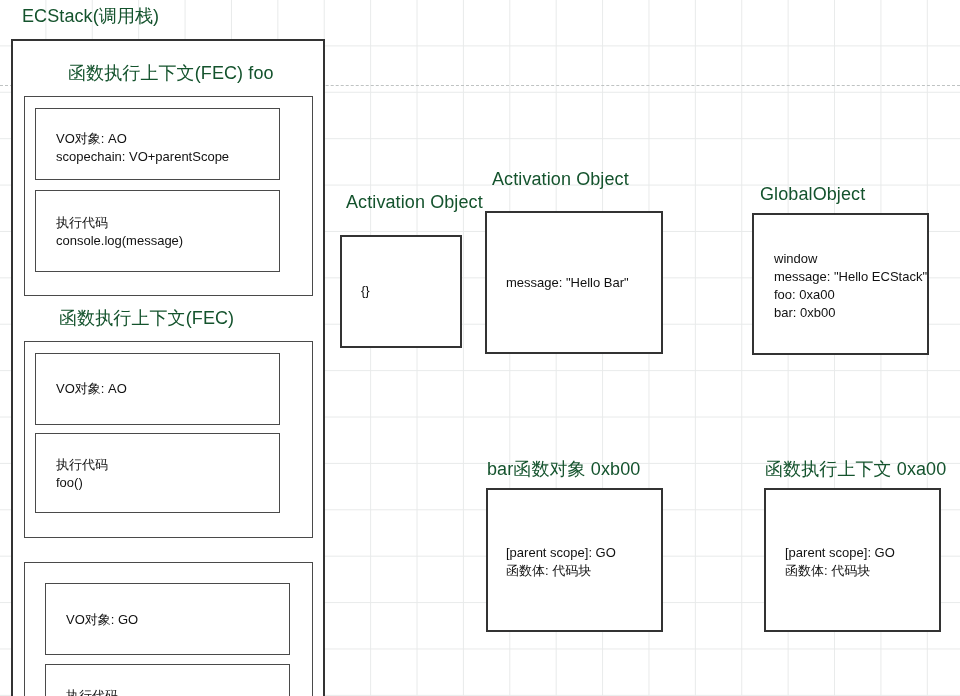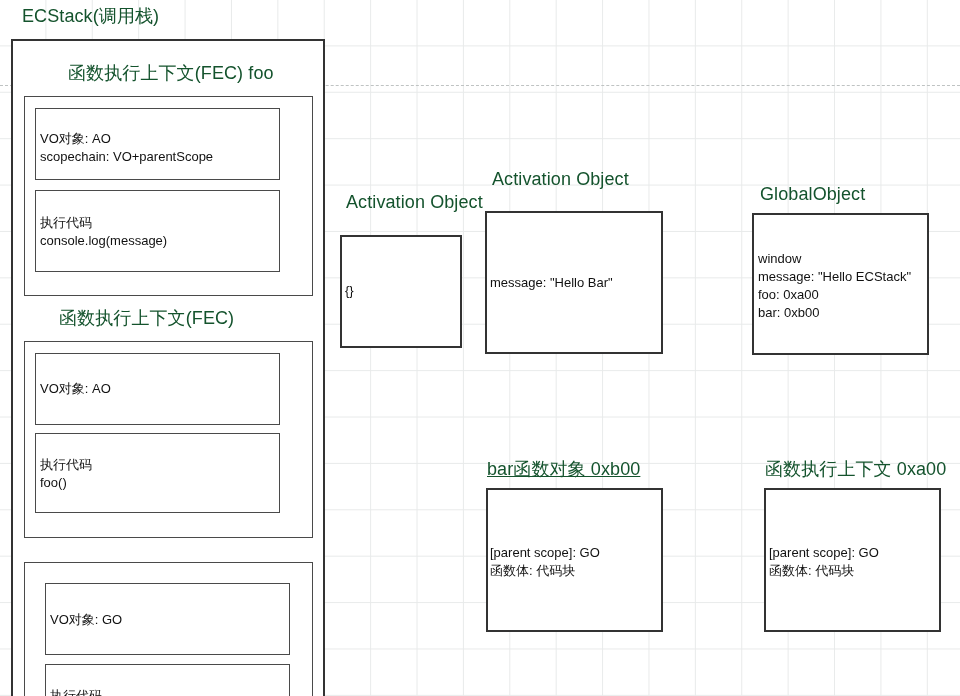--- a/index.html
+++ b/index.html
@@ -62,20 +62,21 @@
   .box.thin {
     border: 1px solid #4a4a4a;
   }
 
   .box-text {
     position: absolute;
     font-size: 13px;
     line-height: 18px;
     color: #111111;
     white-space: pre;
+    margin-left: 16px;
   }
 
   
   #ecstack-label   { left: 22px;  top: 8px; }
   #ecstack-frame   { left: 11px;  top: 39px;  width: 314px; height: 680px; }
 
   
   #fec1-label      { left: 24px;  top: 65px; padding-left: 44px; }
   #fec1-frame      { left: 24px;  top: 96px;  width: 289px; height: 200px; }
   #fec1-vo         { left: 35px;  top: 108px; width: 245px; height: 72px; }
@@ -100,21 +101,21 @@
 
   
   #ao1-label       { left: 346px; top: 194px; }
   #ao1-box         { left: 340px; top: 235px; width: 122px; height: 113px; }
   #ao1-text        { left: 345px; top: 282px; }
 
   #ao2-label       { left: 492px; top: 171px; }
   #ao2-box         { left: 485px; top: 211px; width: 178px; height: 143px; }
   #ao2-text        { left: 490px; top: 274px; }
 
-  #bar-label       { left: 487px; top: 461px; text-decoration: underline; }
+  #bar-label       { left: 487px; top: 461px; }
   #bar-box         { left: 486px; top: 488px; width: 177px; height: 144px; }
   #bar-text        { left: 490px; top: 544px; }
 
   
   #go-label        { left: 760px; top: 186px; }
   #go-box          { left: 752px; top: 213px; width: 177px; height: 142px; }
   #go-text         { left: 758px; top: 250px; }
 
   #foo-label       { left: 765px; top: 461px; }
   #foo-box         { left: 764px; top: 488px; width: 177px; height: 144px; }

